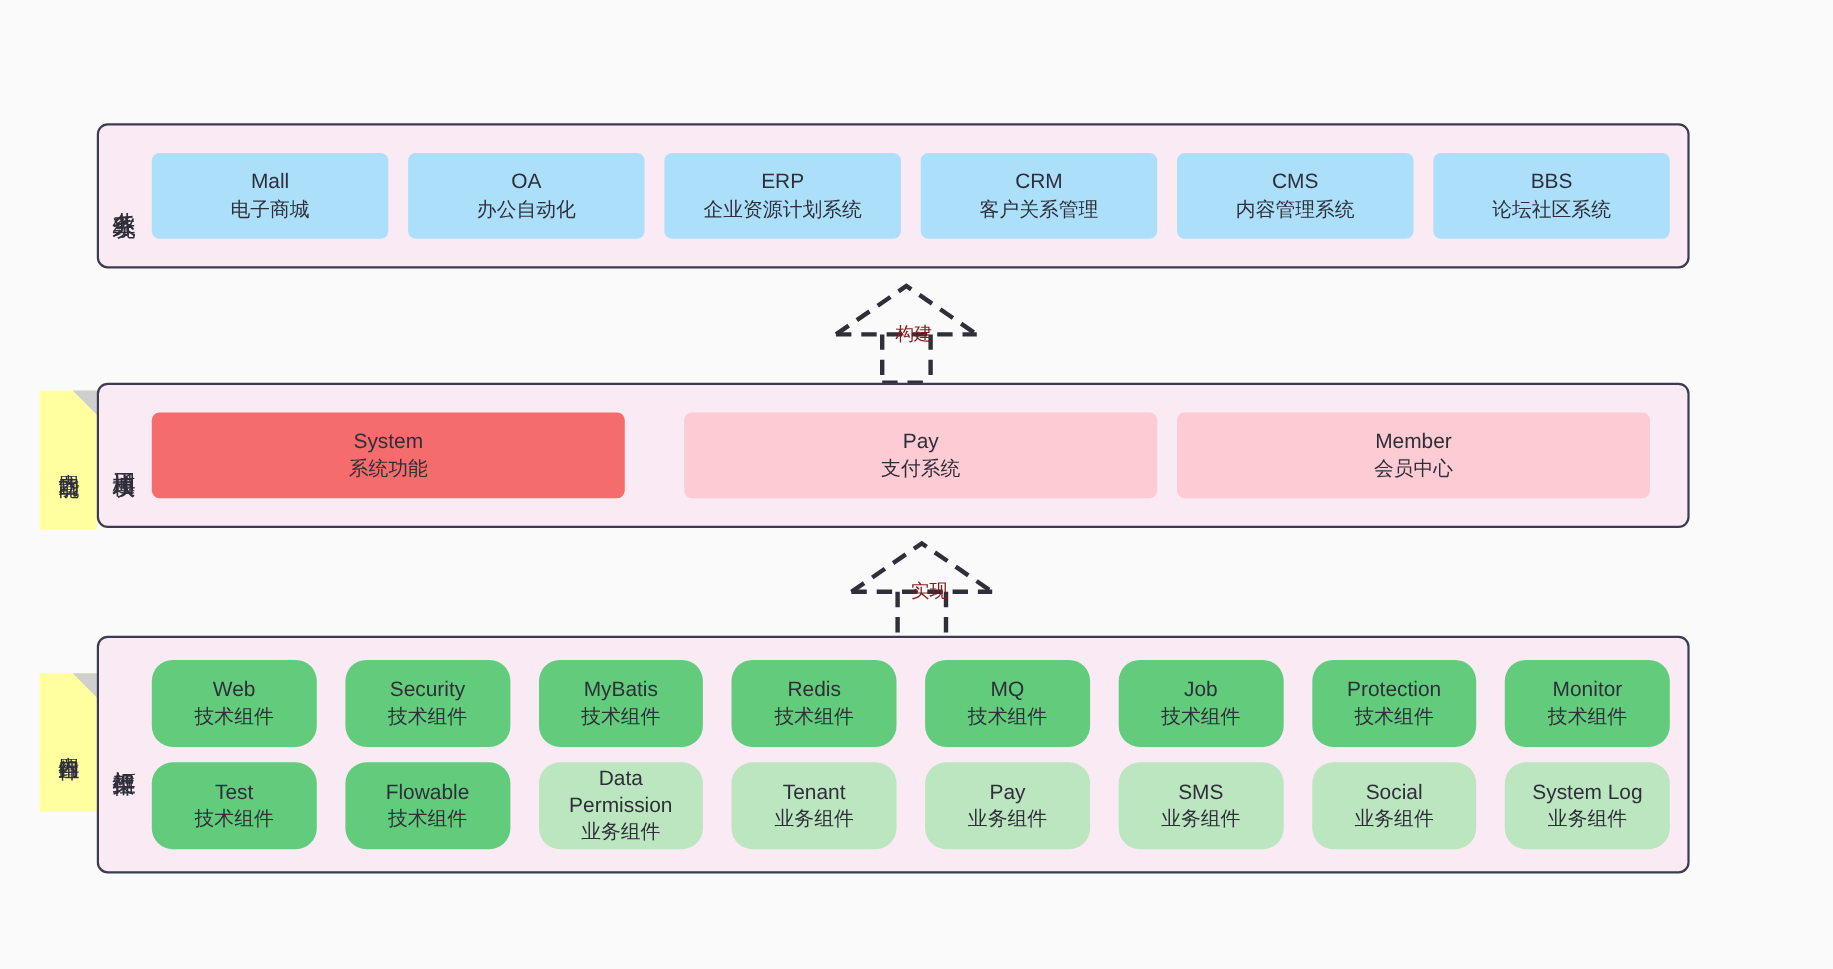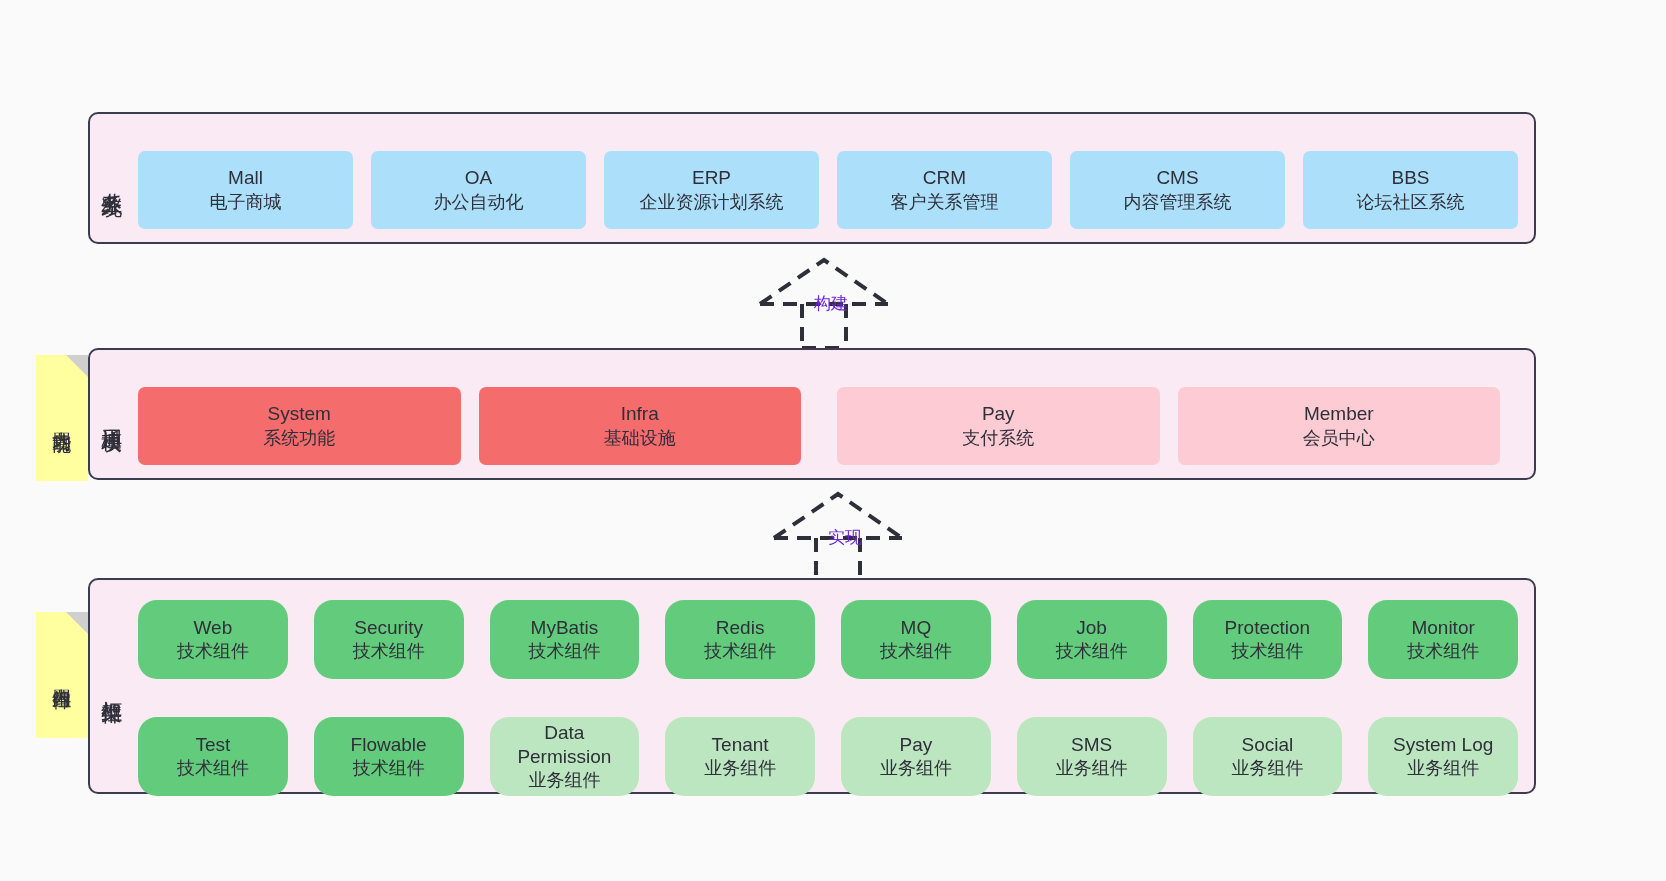--- a/index.html
+++ b/index.html
@@ -75,21 +75,20 @@
     flex: 1 1 0;
     border-radius: 7px;
     display: flex;
     flex-direction: column;
     align-items: center;
     justify-content: center;
     text-align: center;
     box-sizing: border-box;
     padding: 4px 6px;
     color: #2f2f3a;
-    margin-top: 24px;
   }
   .node .t1 {
     font-size: 19px;
     line-height: 1.28;
   }
   .node .t2 {
     font-size: 18px;
     line-height: 1.28;
   }
 
@@ -170,21 +169,21 @@
   }
 
   
   .connector {
     position: absolute;
     pointer-events: none;
   }
   .connector .conn-label {
     position: absolute;
     font-size: 17px;
-    color: #6d28d9;
+    color: #7f1d1d;
     background: transparent;
     white-space: nowrap;
     user-select: none;
   }
   #connector-build {
     left: 752px;
     top: 252px;
     width: 190px;
     height: 98px;
   }
@@ -258,24 +257,20 @@
 
   <div class="layer" id="layer-modules">
     <div class="layer-title">通用模块</div>
     <div class="layer-body">
       <div class="row">
         <div class="node n-red">
           <div class="t1">System</div>
           <div class="t2">系统功能</div>
         </div>
         <div class="gap-18"></div>
-        <div class="node n-red">
-          <div class="t1">Infra</div>
-          <div class="t2">基础设施</div>
-        </div>
         <div class="gap-18"></div>
         <div class="gap-18"></div>
         <div class="node n-pink">
           <div class="t1">Pay</div>
           <div class="t2">支付系统</div>
         </div>
         <div class="gap-18"></div>
         <div class="node n-pink">
           <div class="t1">Member</div>
           <div class="t2">会员中心</div>

